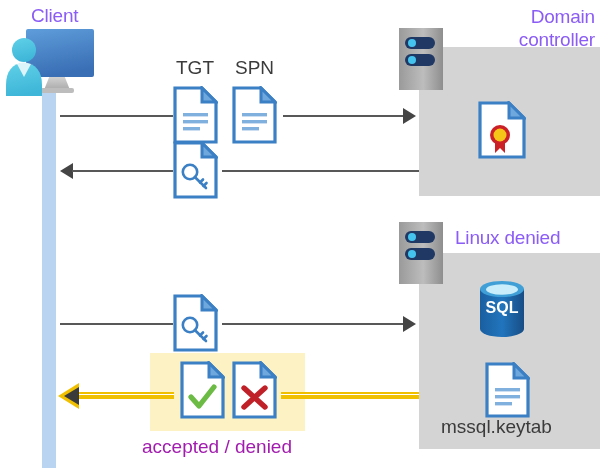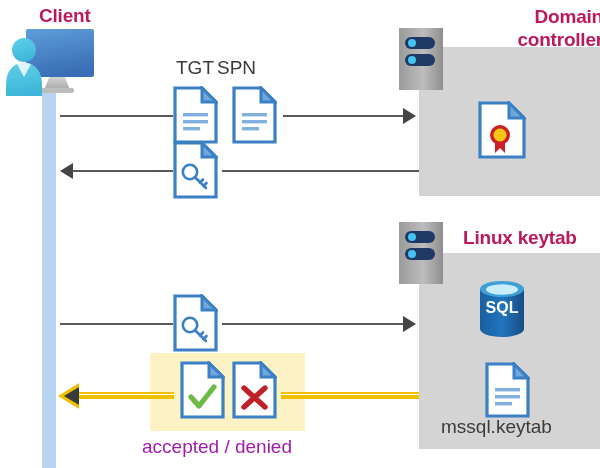--- a/index.html
+++ b/index.html
@@ -1,21 +1,21 @@
 <!DOCTYPE html>
 <html><head>
 <meta charset="utf-8">
 <style>
   html,body{margin:0;padding:0;background:#ffffff;}
   body{width:600px;height:468px;position:relative;overflow:hidden;
        font-family:"Liberation Sans","DejaVu Sans",sans-serif;}
   .abs{position:absolute;}
 
   
-  .hdr{font-weight:bold;font-size:19px;color:#be185d;letter-spacing:-.2px;line-height:23px;margin-left:8px;}
+  .hdr{font-weight:normal;font-size:19px;color:#8b5cf6;letter-spacing:-.2px;line-height:23px;}
   .lbl{font-size:19px;color:#3b3b3b;}
   .cap{font-size:19px;color:#a21caf;}
 
   
   .graypanel{background:#d4d4d4;}
   .yellowbox{background:#fcf2c4;}
 
   
   .lifeline{background:#b8d4f0;width:14px;}
 
@@ -106,21 +106,21 @@
 
 <div class="abs" style="left:399px;top:222px;width:44px;height:62px;">
   <svg width="44" height="62" viewBox="0 0 44 62">
     <rect x="0" y="0" width="44" height="62" fill="url(#rack1)"></rect>
     <rect x="6" y="9" width="30" height="12" rx="6" fill="#1f3864"></rect>
     <circle cx="13" cy="15" r="4" fill="#45c3ef"></circle>
     <rect x="6" y="26" width="30" height="12" rx="6" fill="#1f3864"></rect>
     <circle cx="13" cy="32" r="4" fill="#45c3ef"></circle>
   </svg>
 </div>
-<div class="abs hdr" style="left:455px;top:226px;width:145px;">Linux keytab</div>
+<div class="abs hdr" style="left:455px;top:226px;width:145px;">Linux denied</div>
 
 <div class="abs" style="left:477px;top:280px;width:50px;height:58px;">
   <svg width="50" height="58" viewBox="0 0 50 58">
     <defs>
       <linearGradient id="dbg" x1="0" y1="0" x2="1" y2="0">
         <stop offset="0" stop-color="#1a5fa0"></stop>
           <stop offset="0.5" stop-color="#2175bd"></stop>
         <stop offset="1" stop-color="#184d85"></stop>
       </linearGradient>
     </defs>
@@ -136,21 +136,21 @@
     <path d="M2 2 H29 L43 16 V54 H2 Z" fill="#ffffff" stroke="#3b7fc4" stroke-width="3.2"></path>
     <path d="M29 2 L43 16 H29 Z" fill="#6fa8dc" stroke="#3b7fc4" stroke-width="3"></path>
     <rect x="10" y="26" width="25" height="3.4" fill="#7fb0de"></rect>
     <rect x="10" y="33" width="25" height="3.4" fill="#7fb0de"></rect>
     <rect x="10" y="40" width="17" height="3.4" fill="#7fb0de"></rect>
   </svg>
 </div>
 <div class="abs lbl" style="left:441px;top:416px;">mssql.keytab</div>
 
 <div class="abs lbl" style="left:176px;top:57px;text-align:right;">TGT</div>
-<div class="abs lbl" style="left:217px;top:57px;">SPN</div>
+<div class="abs lbl" style="left:235px;top:57px;">SPN</div>
 
 <div class="abs hline" style="left:60px;top:115px;width:113px;"></div>
 
 <div class="abs" style="left:173px;top:86px;width:45px;height:58px;">
   <svg width="45" height="58" viewBox="0 0 45 58">
     <path d="M2 2 H29 L43 16 V56 H2 Z" fill="#ffffff" stroke="#3b7fc4" stroke-width="3.2"></path>
     <path d="M29 2 L43 16 H29 Z" fill="#6fa8dc" stroke="#3b7fc4" stroke-width="3"></path>
     <rect x="10" y="27" width="25" height="3.4" fill="#7fb0de"></rect>
     <rect x="10" y="34" width="25" height="3.4" fill="#7fb0de"></rect>
     <rect x="10" y="41" width="17" height="3.4" fill="#7fb0de"></rect>

